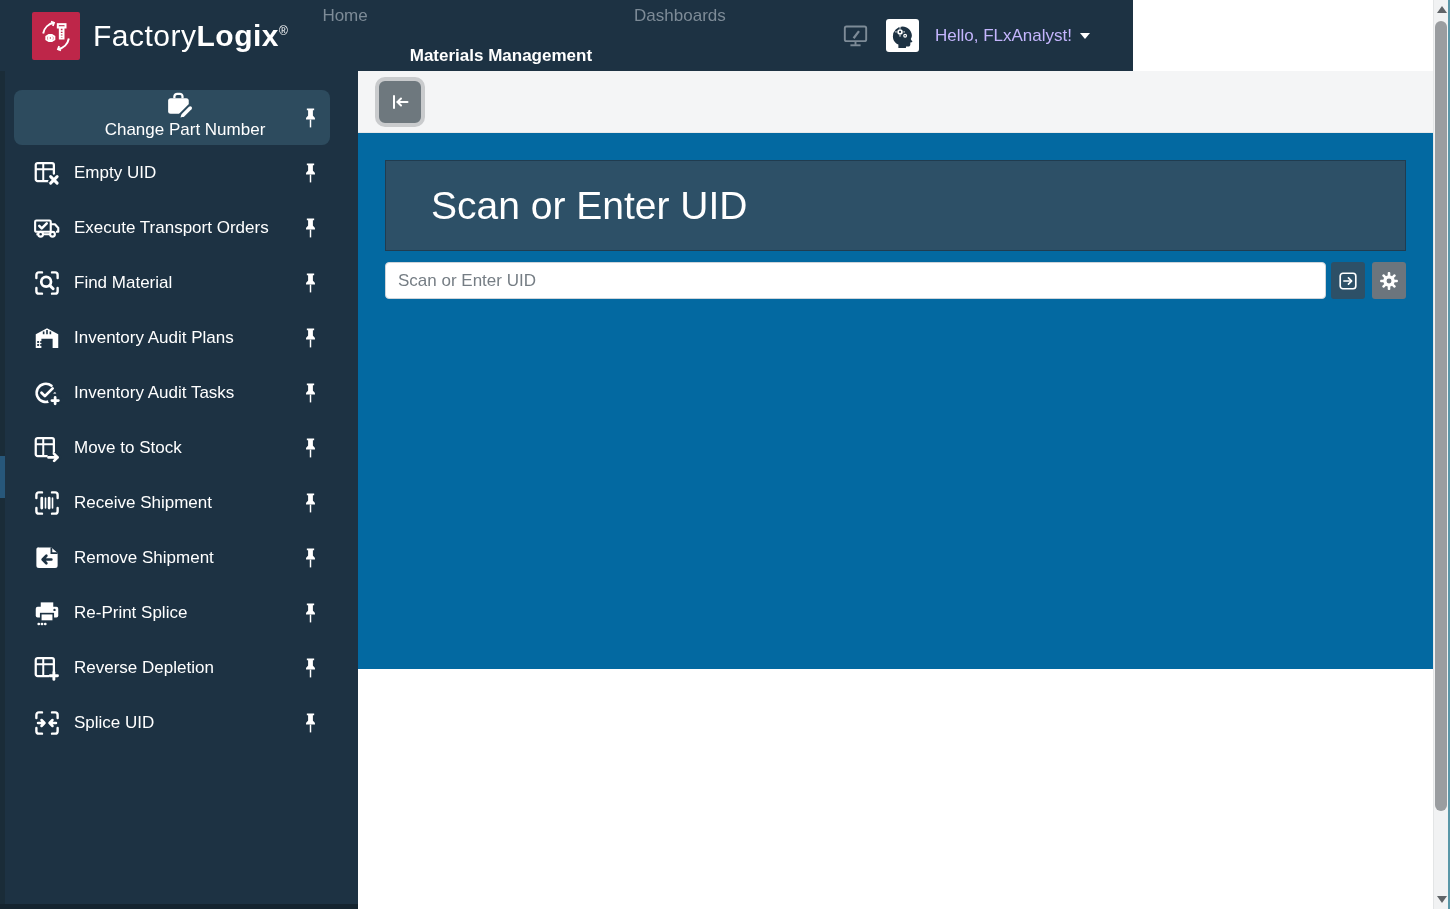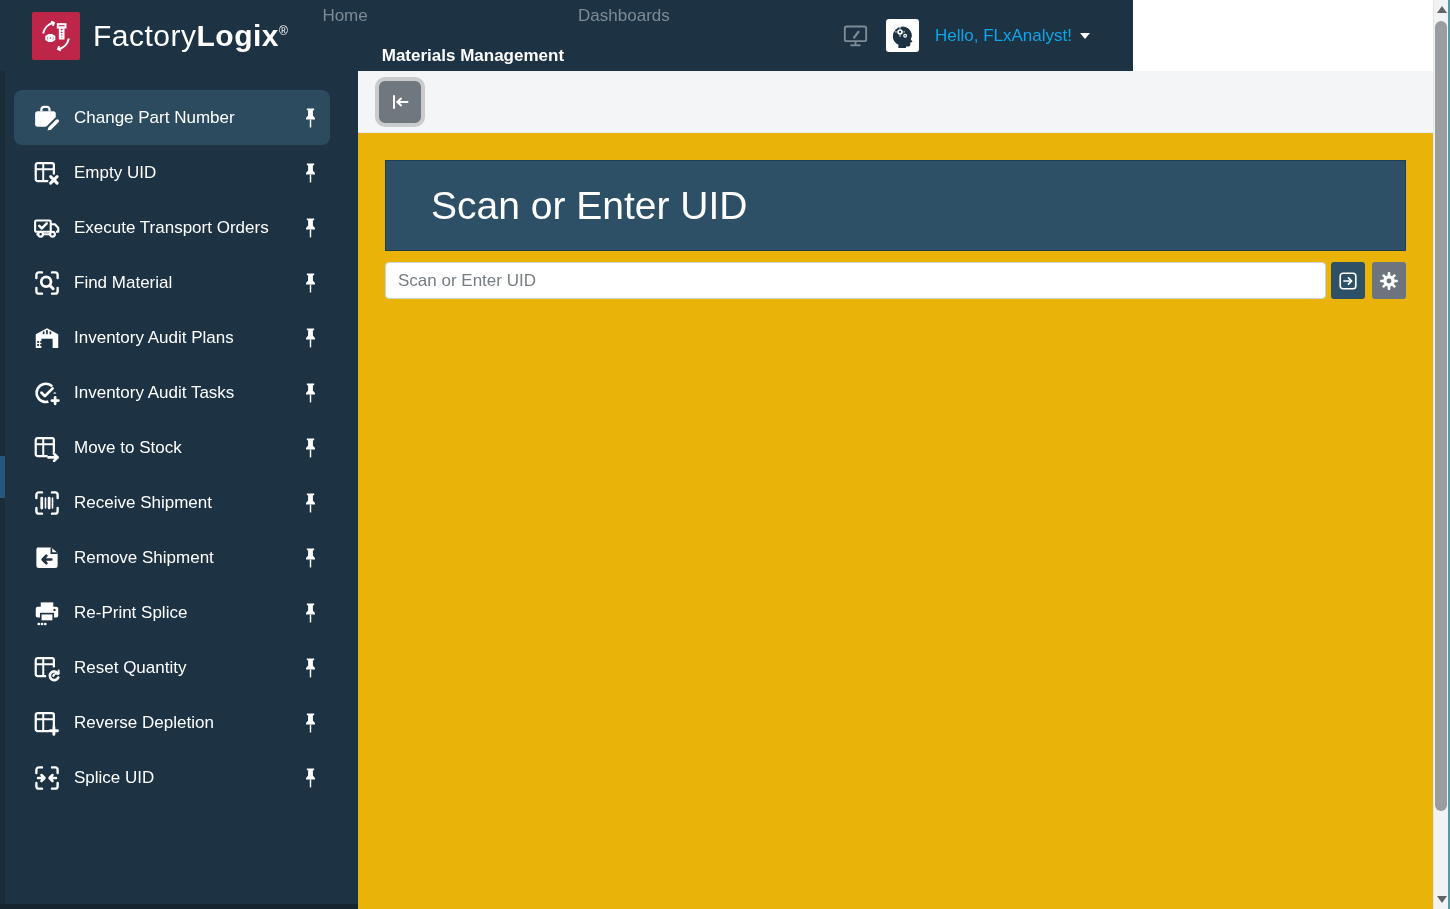--- a/index.html
+++ b/index.html
@@ -8,49 +8,49 @@
   .page { position:relative; width:1450px; height:909px; }
 
   
   .topbar { position:absolute; left:0; top:0; width:1133px; height:71px;
             background:#1d3243; display:flex; align-items:center; }
   .logo-box { width:48px; height:48px; margin-left:32px; background:#be2649;
               display:flex; align-items:center; justify-content:center; border-radius:2px; }
   .brand { margin-left:13px; color:#fff; font-size:30px; letter-spacing:.5px; white-space:nowrap; }
   .brand .bold { font-weight:bold; }
   .brand sup { font-size:12px; }
-  .nav { display:flex; margin-left:34px; gap:14px; }
+  .nav { display:flex; margin-left:34px; gap:42px; }
   .nav span { font-size:17px; color:#7d8b97; cursor:pointer; white-space:nowrap; }
   .nav span.active { color:#fff; font-weight:bold;margin-top:40px; }
   .top-right { margin-left:auto; display:flex; align-items:center; margin-right:43px; }
   .monitor-ico { margin-right:17px; display:flex; }
   .avatar { width:33px; height:33px; border-radius:3px; overflow:hidden; }
-  .greeting { color:#0ea5e9; font-size:17px; margin-left:16px; white-space:nowrap; }
+  .greeting { color:#c4b5fd; font-size:17px; margin-left:16px; white-space:nowrap; }
   .caret { display:inline-block; margin-left:8px; width:0; height:0;
            border-left:5px solid transparent; border-right:5px solid transparent;
            border-top:6px solid #fff; vertical-align:middle; }
 
   
   .sidebar { position:absolute; left:0; top:71px; width:358px; height:838px;
              background:#1d3243; padding-top:19px; overflow:hidden; }
   .sidebar::after { content:""; position:absolute; left:0; bottom:0; width:100%; height:5px;
                     background:#15242f; }
   .sgutter { position:absolute; left:0; top:0; width:5px; height:100%; background:#1a2c38; }
   .sgutter .sthumb { position:absolute; left:0; top:385px; width:5px; height:42px;
                      background:#2e6e9e; opacity:.65; }
   .side-item { position:relative; height:55px; margin:0 28px 0 14px; padding-left:16px;
                display:flex; align-items:center; border-radius:8px; cursor:pointer; }
-  .side-item.active { background:#2d4b5e; }
+  .side-item.active { background:#2d4b5e;flex-direction:column; }
   .sicon { width:34px; display:flex; justify-content:center; }
   .slabel { color:#fff; font-size:17px; margin-left:10px; white-space:nowrap; }
   .pin { position:absolute; right:12px; top:50%; transform:translateY(-50%);
          display:flex; cursor:pointer; }
 
   
-  .main { position:absolute; left:358px; top:71px; width:1075px; height:838px; background:#eab308; }
+  .main { position:absolute; left:358px; top:71px; width:1075px; height:598px; background:#0369a1; }
   .toolbar { height:62px; background:#f4f5f6; border-bottom:1px solid #e7e9ea;
              display:flex; align-items:center; }
   .back-btn { width:50px; height:50px; margin-left:17px; background:#6e787e;
               border:4px solid #c9cbcd; border-radius:10px; display:flex;
               align-items:center; justify-content:center; cursor:pointer; }
   .content { padding:27px 27px 0 27px; }
   .panel-header { height:91px; background:#2d5067; border:1px solid #203c50;
                   display:flex; align-items:center; padding-left:45px; }
   .panel-title { color:#fff; font-size:39px; }
   .uid-row { display:flex; margin-top:11px; align-items:stretch; }
@@ -311,38 +311,20 @@
       </span>
       <span class="slabel">Re-Print Splice</span>
       <span class="pin">
         <svg width="15" height="23" viewBox="0 0 14 22">
             <path fill="#fff" d="M3.5 2h7v1.6H9.3v4.9c0 .9 2 1.2 2 2.9v1.1H2.7v-1.1c0-1.7 2-2 2-2.9V3.6H3.5z"></path>
             <rect x="6.3" y="12.5" width="1.4" height="7.5" fill="#fff"></rect>
           </svg>
       </span>
     </div>
 
-    <div class="side-item">
-      <span class="sicon">
-        <svg width="30" height="30" viewBox="0 0 24 24" fill="none" stroke="#fff" stroke-width="1.8" stroke-linejoin="round">
-          <rect x="3" y="4" width="14.5" height="14.5" rx="1.5"></rect>
-          <path d="M3 9h14.5M9 4v14.5" stroke-width="1.6"></path>
-          <circle cx="17.8" cy="18" r="4.1" stroke="#1d3243" stroke-width="5"></circle>
-          <path d="M21 19.6a3.5 3.5 0 1 1-.3-3.3" stroke="#fff" stroke-width="2.1" stroke-linecap="round"></path>
-          <path d="M21.3 13.9v2.6h-2.6" stroke="#fff" stroke-width="1.6" stroke-linecap="round"></path>
-        </svg>
-      </span>
-      <span class="slabel">Reset Quantity</span>
-      <span class="pin">
-        <svg width="15" height="23" viewBox="0 0 14 22">
-            <path fill="#fff" d="M3.5 2h7v1.6H9.3v4.9c0 .9 2 1.2 2 2.9v1.1H2.7v-1.1c0-1.7 2-2 2-2.9V3.6H3.5z"></path>
-            <rect x="6.3" y="12.5" width="1.4" height="7.5" fill="#fff"></rect>
-          </svg>
-      </span>
-    </div>
 
     <div class="side-item">
       <span class="sicon">
         <svg width="30" height="30" viewBox="0 0 24 24" fill="none" stroke="#fff" stroke-width="1.8" stroke-linejoin="round">
           <rect x="3" y="4" width="14.5" height="14.5" rx="1.5"></rect>
           <path d="M3 9h14.5M9 4v14.5" stroke-width="1.6"></path>
           <path d="M17.5 14.7v7M14 18.2h7" stroke="#1d3243" stroke-width="5"></path>
           <path d="M17.5 15.3v5.8M14.6 18.2h5.8" stroke="#fff" stroke-width="2.3" stroke-linecap="round"></path>
         </svg>
       </span>

